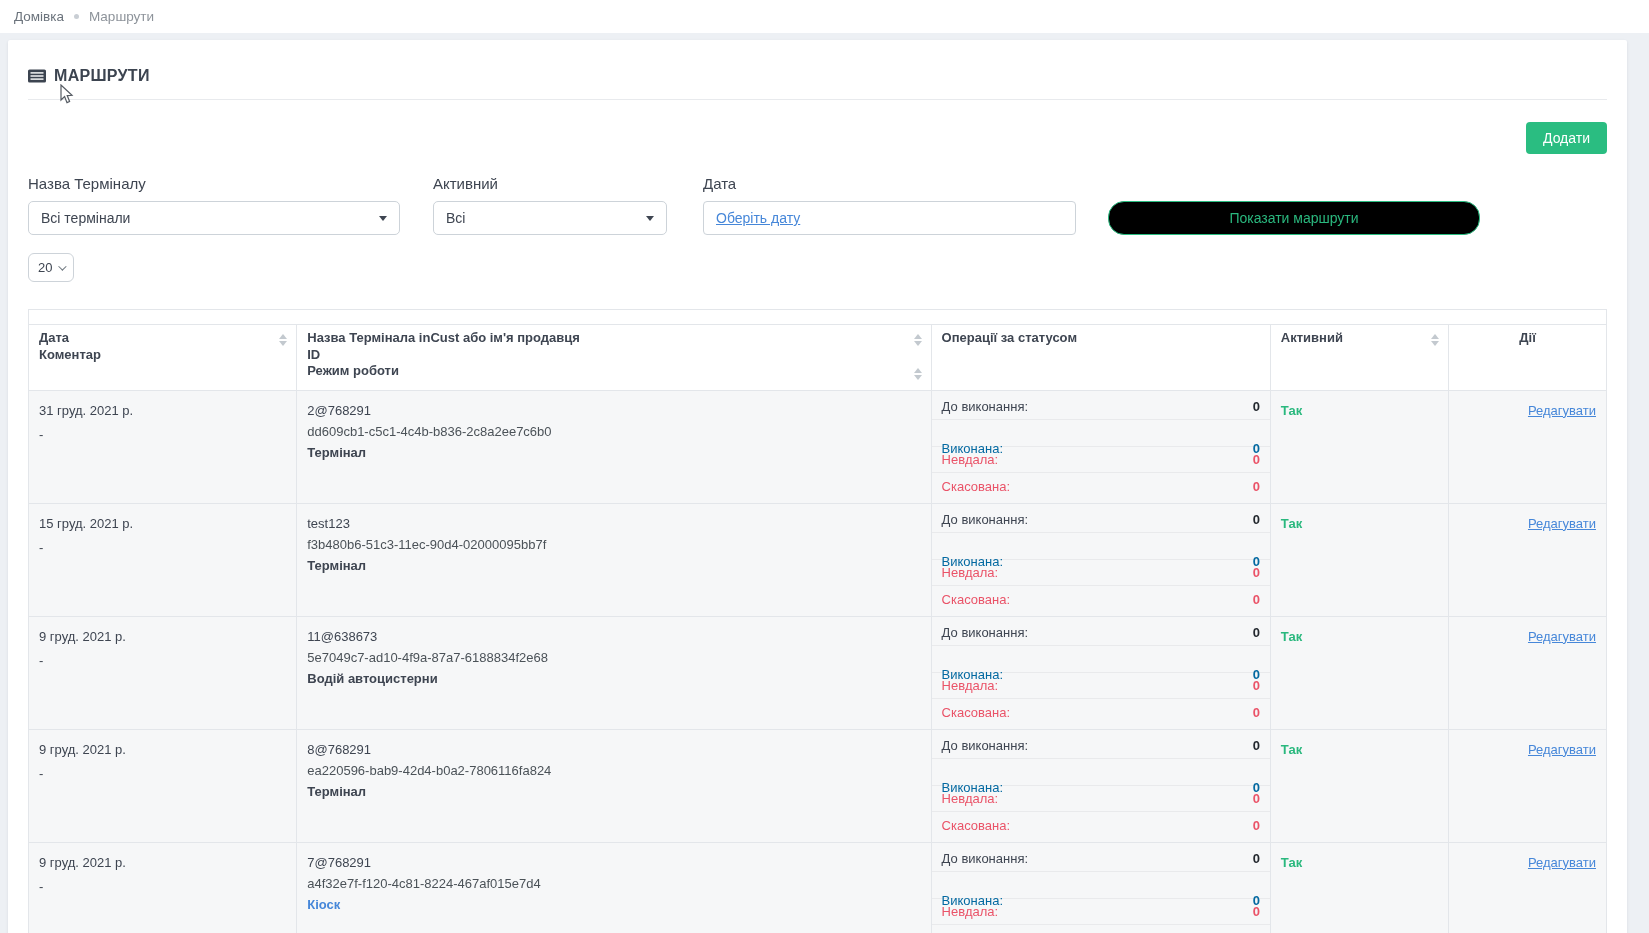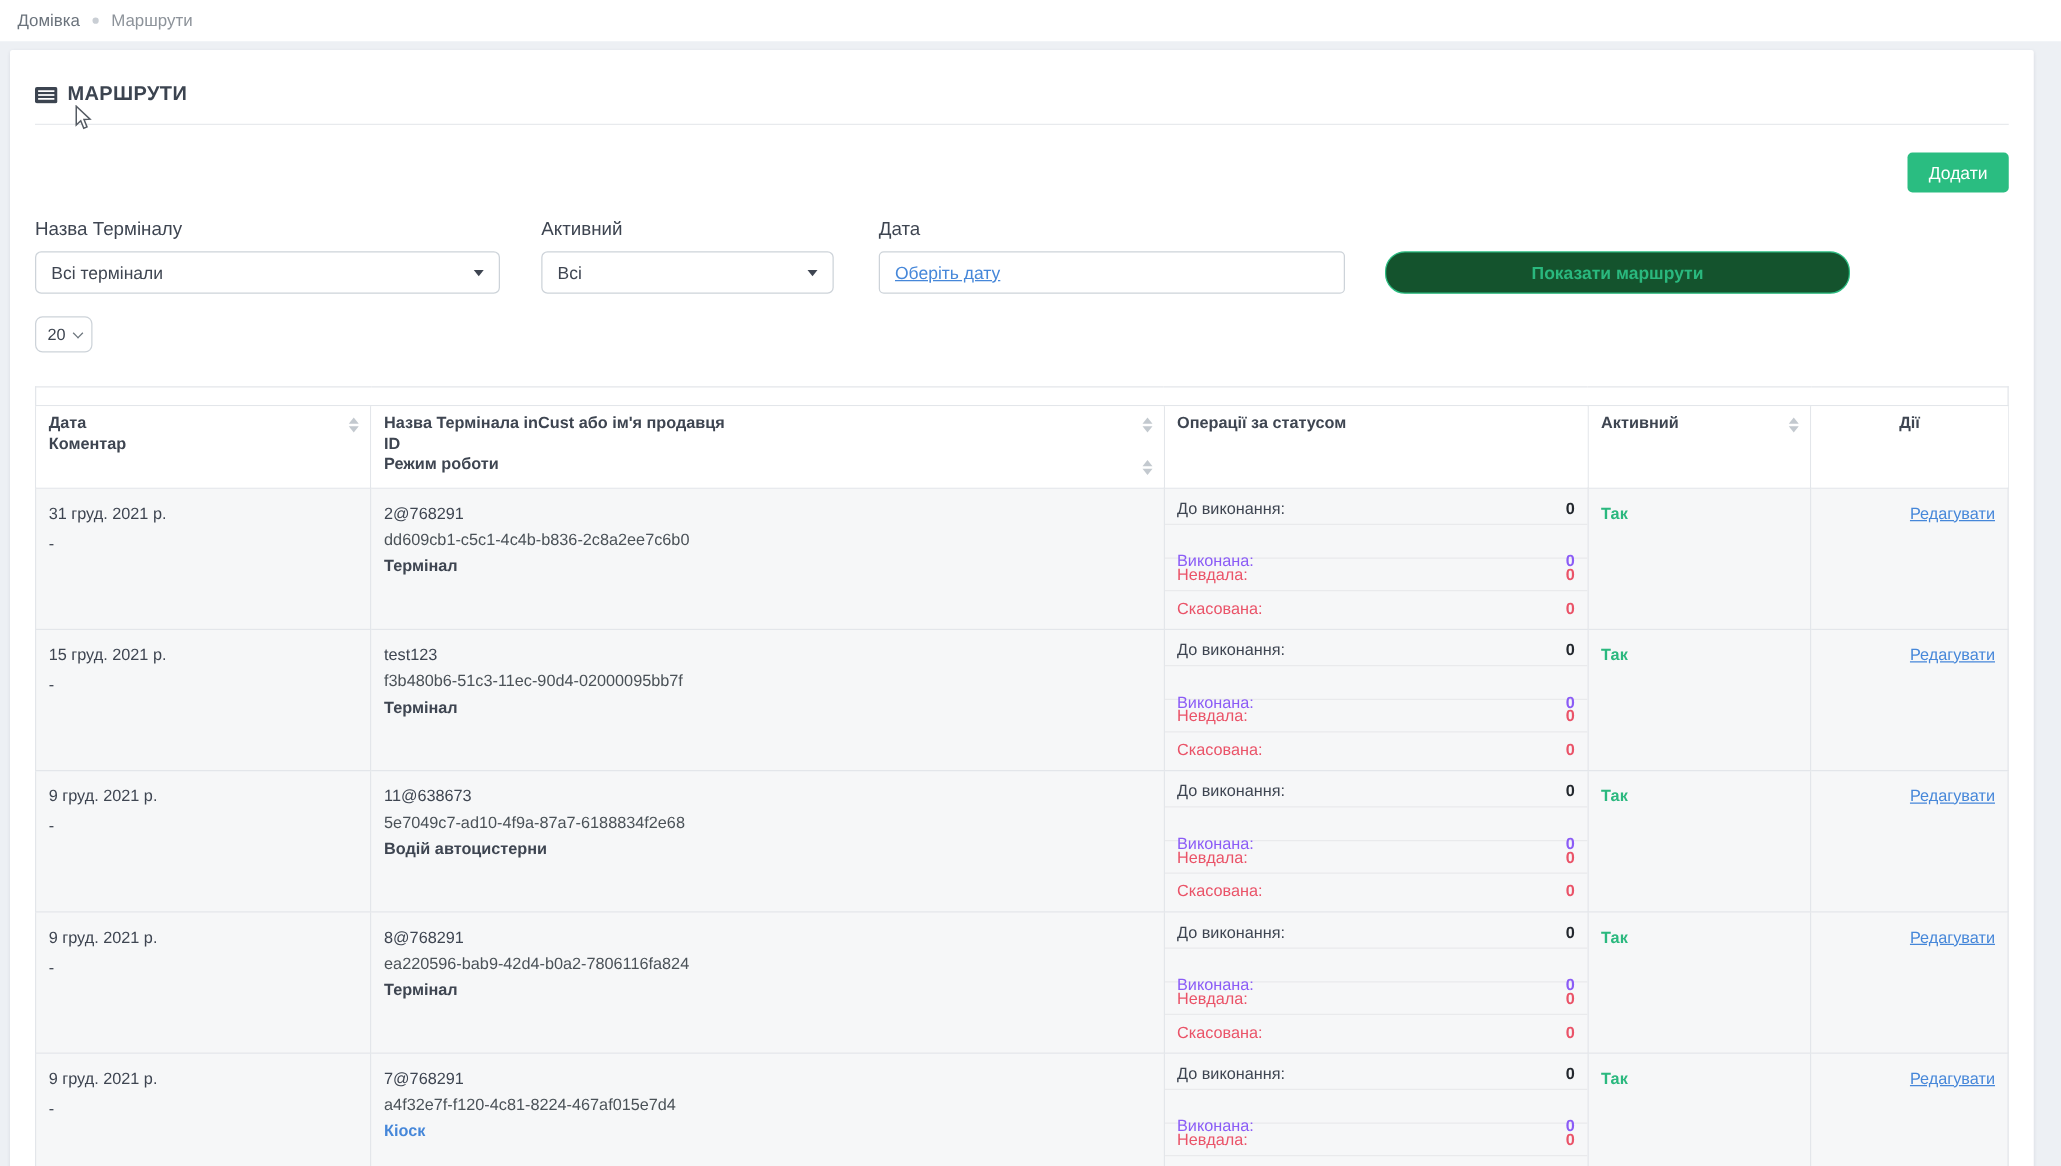--- a/index.html
+++ b/index.html
@@ -69,24 +69,23 @@
   .select-arrow {
     position: absolute; right: 12px; top: 14px;
     width: 0; height: 0;
     border-left: 4.5px solid transparent;
     border-right: 4.5px solid transparent;
     border-top: 5px solid #3e4551;
   }
   .date-link { font-size: 14px; color: #4687d9; text-decoration: underline; cursor: pointer; }
   .btn-show {
     margin-left: 32px; width: 372px; height: 34px;
-    background: #14532d; border: 1px solid #2abd81; border-radius: 16px;
+    background: #000000; border: 1px solid #2abd81; border-radius: 16px;
     color: #2ab87e; font-size: 14px; cursor: pointer;
     font-family: "Liberation Sans", sans-serif;
-    font-weight: bold;
   }
 
   
   .pagesize-wrap { margin-top: 18px; }
   .pagesize {
     display: inline-flex; align-items: center; gap: 6px;
     height: 29px; padding: 0 9px;
     border: 1px solid #cdd3d9; border-radius: 6px;
     font-size: 13px; color: #3e4551; background: #fff; cursor: pointer;
   }
@@ -136,21 +135,21 @@
 
   .status-line {
     display: flex; justify-content: space-between; align-items: center;
     height: 26.5px; padding: 0 10px; margin: 0 0;
   }
   .status-line:not(:last-child) { border-bottom: 1px solid #e9eaec; }
   .status-list { padding-top: 3px; }
   .st-value { font-weight: bold; }
   .st-0 .st-label { color: #3e4551; }
   .st-0 .st-value { color: #23282e; }
-  .st-1 .st-label, .st-1 .st-value { color: #8b5cf6; margin-top: 31px; }
+  .st-1 .st-label, .st-1 .st-value { color: #0369a1; margin-top: 31px; }
   .st-2 .st-label, .st-2 .st-value,
   .st-3 .st-label, .st-3 .st-value { color: #ea5368; }
 
   .cell-active { color: #2ab87e; font-weight: bold; }
   .col-actions { text-align: right; }
   .edit-link { color: #4687d9; text-decoration: underline; cursor: pointer; font-size: 13px; }
 
   
   .fake-cursor { position: absolute; left: 52px; top: 44px; pointer-events: none; z-index: 5; }
 </style>

